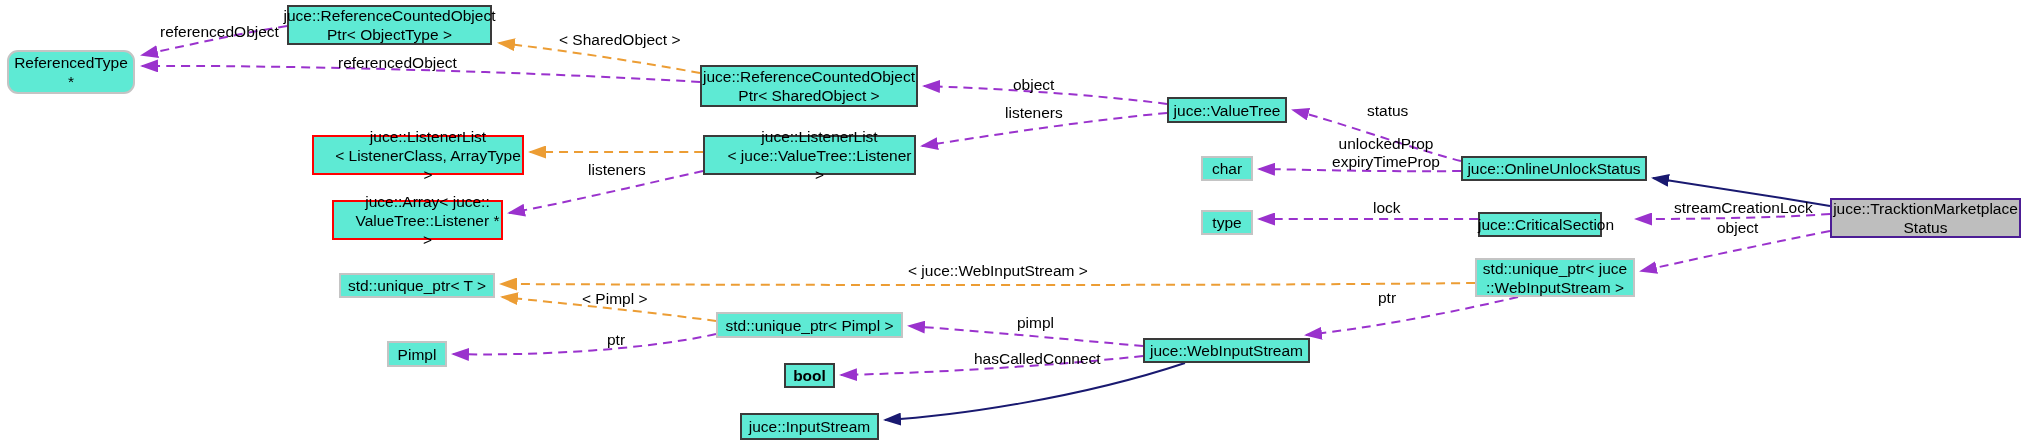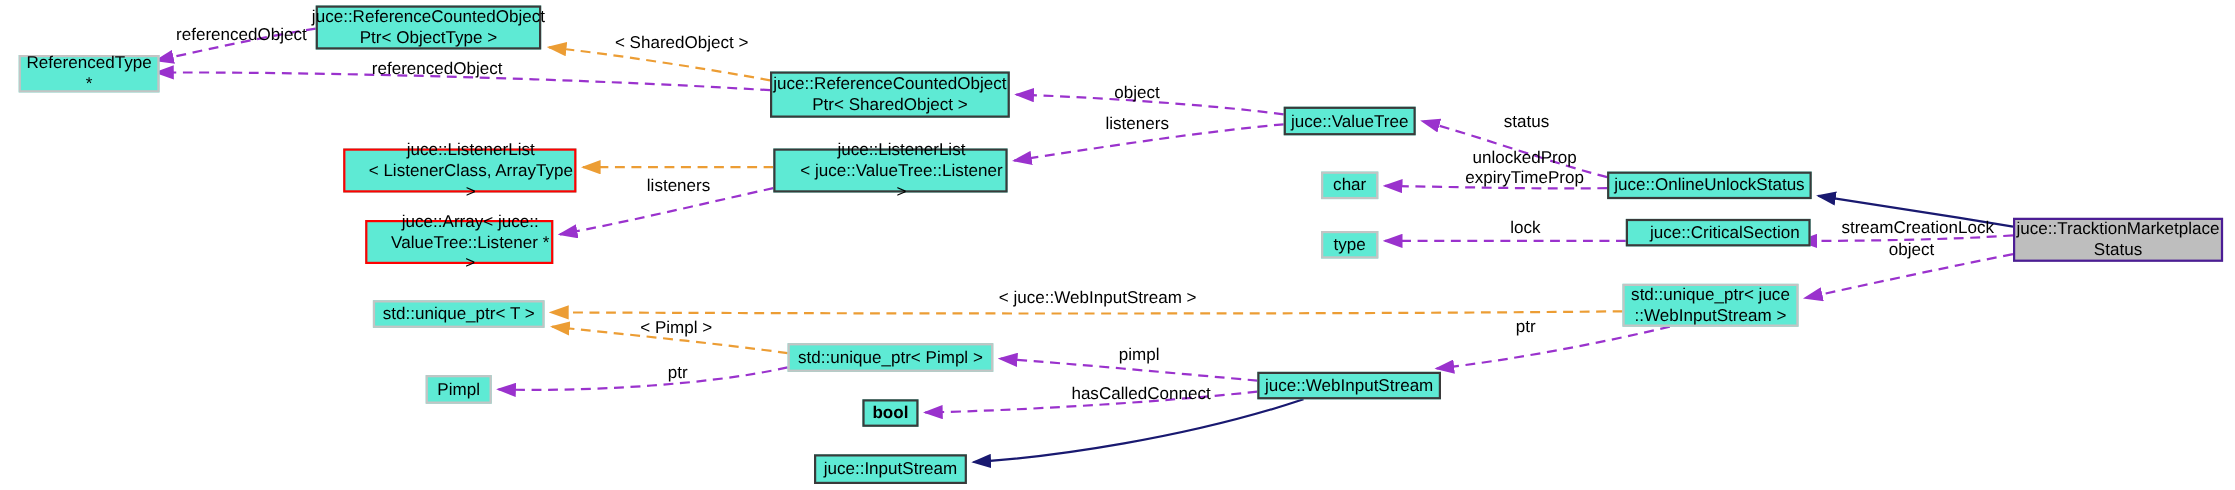--- a/index.html
+++ b/index.html
@@ -60,21 +60,21 @@
     <path class="edge usage" d="M 1830,231 C 1760,245 1695,259 1641,271" marker-end="url(#arr-purple)"></path>
     <path class="edge template" d="M 1475,283 C 1200,286 760,285 501,284" marker-end="url(#arr-orange)"></path>
     <path class="edge usage" d="M 1518,297 C 1450,313 1370,328 1306,335" marker-end="url(#arr-purple)"></path>
     <path class="edge usage" d="M 1143,346 C 1075,340 980,331 909,326" marker-end="url(#arr-purple)"></path>
     <path class="edge template" d="M 716,321 C 650,312 560,303 502,297" marker-end="url(#arr-orange)"></path>
     <path class="edge usage" d="M 716,334 C 640,351 525,356 453,354" marker-end="url(#arr-purple)"></path>
     <path class="edge usage" d="M 1143,356 C 1050,366 930,373 841,375" marker-end="url(#arr-purple)"></path>
     <path class="edge inherit" d="M 1185,363 C 1080,398 955,416 885,420" marker-end="url(#arr-navy)"></path>
   </svg>
 
-  <div class="node light" style="left:17px;top:50px;width:128px;height:34px;"><span>ReferencedType *</span></div>
+  <div class="node light" style="left:7px;top:50px;width:128px;height:44px;border-radius:11px;"><span>ReferencedType *</span></div>
 
   <div class="node dark" style="left:287px;top:5px;width:205px;height:40px;"><span>juce::ReferenceCountedObject
 Ptr&lt; ObjectType &gt;</span></div>
 
   <div class="node dark" style="left:700px;top:65px;width:218px;height:42px;"><span>juce::ReferenceCountedObject
 Ptr&lt; SharedObject &gt;</span></div>
 
   <div class="node red leftalign" style="left:312px;top:135px;width:212px;height:40px;"><span>juce::ListenerList
 &lt; ListenerClass, ArrayType &gt;</span></div>
 
@@ -85,21 +85,21 @@
 ValueTree::Listener * &gt;</span></div>
 
   <div class="node dark" style="left:1167px;top:97px;width:120px;height:26px;"><span>juce::ValueTree</span></div>
 
   <div class="node light" style="left:1201px;top:156px;width:52px;height:25px;"><span>char</span></div>
 
   <div class="node light" style="left:1201px;top:210px;width:52px;height:25px;"><span>type</span></div>
 
   <div class="node dark" style="left:1461px;top:156px;width:186px;height:25px;"><span>juce::OnlineUnlockStatus</span></div>
 
-  <div class="node dark" style="left:1478px;top:199px;width:168px;height:25px;padding-left:12px;"><span>juce::CriticalSection</span></div>
+  <div class="node dark" style="left:1478px;top:212px;width:124px;height:25px;padding-left:12px;"><span>juce::CriticalSection</span></div>
 
   <div class="node main" style="left:1830px;top:198px;width:191px;height:40px;"><span>juce::TracktionMarketplace
 Status</span></div>
 
   <div class="node light" style="left:1475px;top:258px;width:160px;height:39px;"><span>std::unique_ptr&lt; juce
 ::WebInputStream &gt;</span></div>
 
   <div class="node light" style="left:339px;top:273px;width:156px;height:25px;"><span>std::unique_ptr&lt; T &gt;</span></div>
 
   <div class="node light" style="left:387px;top:341px;width:60px;height:26px;"><span>Pimpl</span></div>

